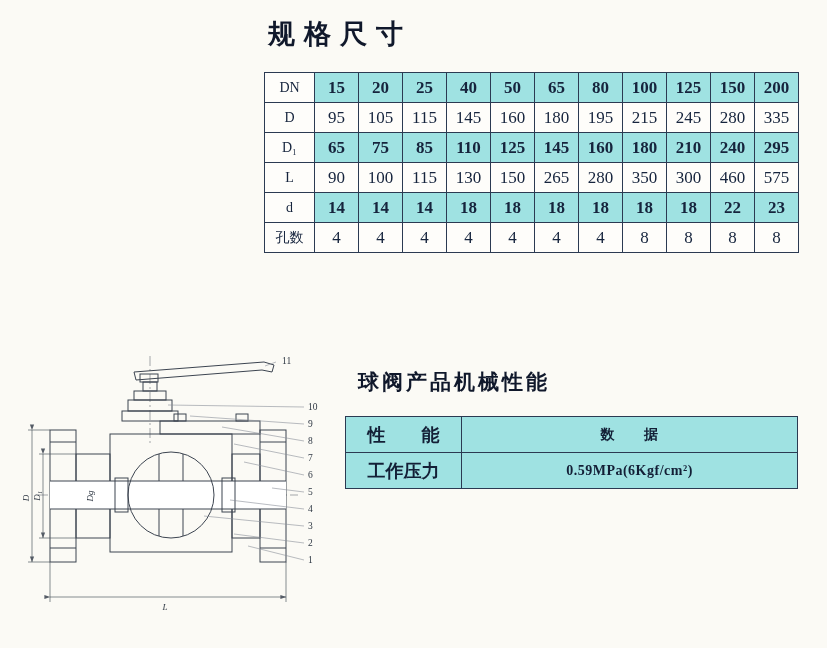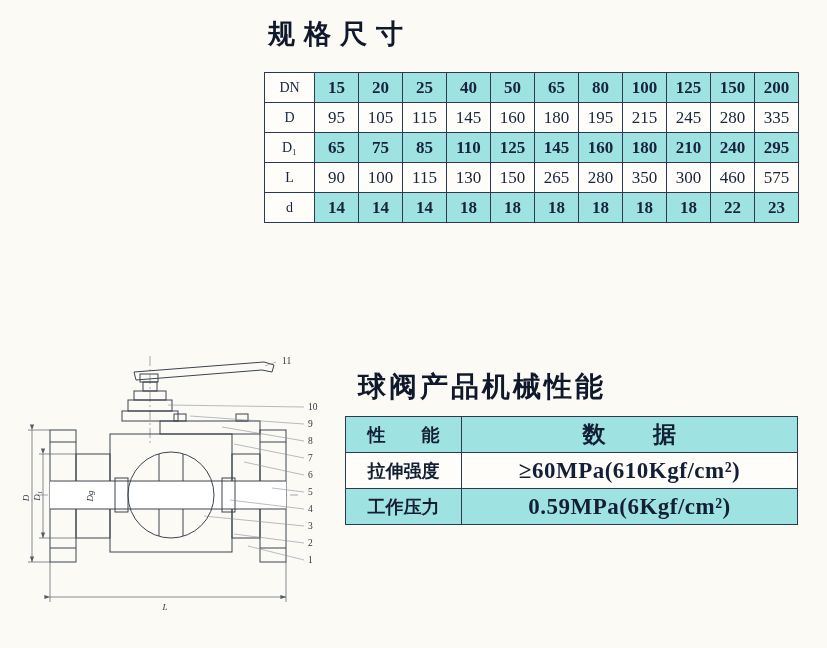--- a/index.html
+++ b/index.html
@@ -12,21 +12,21 @@
     overflow:hidden;
   }
 
   .section-title {
     position:absolute;
     font-family:"DejaVu Sans", sans-serif;
     font-weight:bold;
     color:#10182b;
   }
   #spec-title { left:268px; top:16px; font-size:27px; letter-spacing:9px; }
-  #mech-title { left:358px; top:368px; font-size:28px; letter-spacing:3px; }
+  #mech-title { left:358px; top:368px; font-size:21px; letter-spacing:3px; }
 
   table { border-collapse:collapse; background:#fefdfa; }
 
   #spec-table { position:absolute; left:264px; top:72px; }
   #spec-table td {
     border:1.4px solid #2b3a52;
     width:44px; height:30px;
     text-align:center; vertical-align:middle;
     font-size:17px;
     color:#16243d;
@@ -36,21 +36,21 @@
   #spec-table td.hl { background: var(--hl, #9fe2e2); font-weight:bold;margin-left:24px; }
 
   #mech-table { position:absolute; left:345px; top:416px; }
   #mech-table th, #mech-table td {
     border:1.6px solid #2b3a52;
     height:36px;
     text-align:center; vertical-align:middle;
     color:#131f36;
   }
   #mech-table .prop-col { width:116px; font-family:"DejaVu Sans", sans-serif; font-weight:bold; font-size:18px; }
-  #mech-table .data-col { width:336px; font-weight:bold; font-size:23px; letter-spacing:0.5px; }
+  #mech-table .data-col { width:336px; font-weight:bold; font-size:14px; letter-spacing:0.5px; }
   #mech-table th { font-size:20px; }
   #mech-table tr.hl-row th, #mech-table tr.hl-row td { background: var(--hl, #9fe2e2); }
 
   #valve-drawing {
     position:absolute; left:22px; top:350px;
     width:318px; height:285px;
   }
   #valve-drawing svg { width:100%; height:100%; }
   .draw-line { stroke:#3c4450; stroke-width:1; fill:none; }
   .part-num { font-family:"Liberation Serif", serif; font-size:9.5px; fill:#2e3743; }
@@ -128,20 +128,34 @@
         <td class="hl">14</td>
         <td class="hl">14</td>
         <td class="hl">18</td>
         <td class="hl">18</td>
         <td class="hl">18</td>
         <td class="hl">18</td>
         <td class="hl">18</td>
         <td class="hl">18</td>
         <td class="hl">22</td>
         <td class="hl">23</td>
+      </tr>
+      <tr>
+        <td class="row-label">孔数</td>
+        <td>4</td>
+        <td>4</td>
+        <td>4</td>
+        <td>4</td>
+        <td>4</td>
+        <td>4</td>
+        <td>4</td>
+        <td>8</td>
+        <td>8</td>
+        <td>8</td>
+        <td>8</td>
       </tr>
     </tbody>
 </table>
 
 <div id="valve-drawing">
   <svg viewBox="0 0 318 285">
     <defs>
       <pattern id="hatch" width="5" height="5" patternTransform="rotate(45)" patternUnits="userSpaceOnUse">
         <line x1="0" y1="0" x2="0" y2="5" stroke="#646b74" stroke-width="0.7"></line>
       </pattern>
@@ -241,22 +255,18 @@
 <h2 id="mech-title" class="section-title">球阀产品机械性能</h2>
 
 <table id="mech-table">
   <thead>
     <tr class="hl-row">
       <th class="prop-col">性　　能</th>
       <th class="data-col">数　　据</th>
     </tr>
   </thead>
   <tbody>
-      <tr>
-        <td class="prop-col">拉伸强度</td>
-        <td class="data-col">≥60MPa(610Kgf/cm²)</td>
-      </tr>
       <tr class="hl-row">
         <td class="prop-col">工作压力</td>
         <td class="data-col">0.59MPa(6Kgf/cm²)</td>
       </tr>
     </tbody>
 </table>
 
 </body></html>

